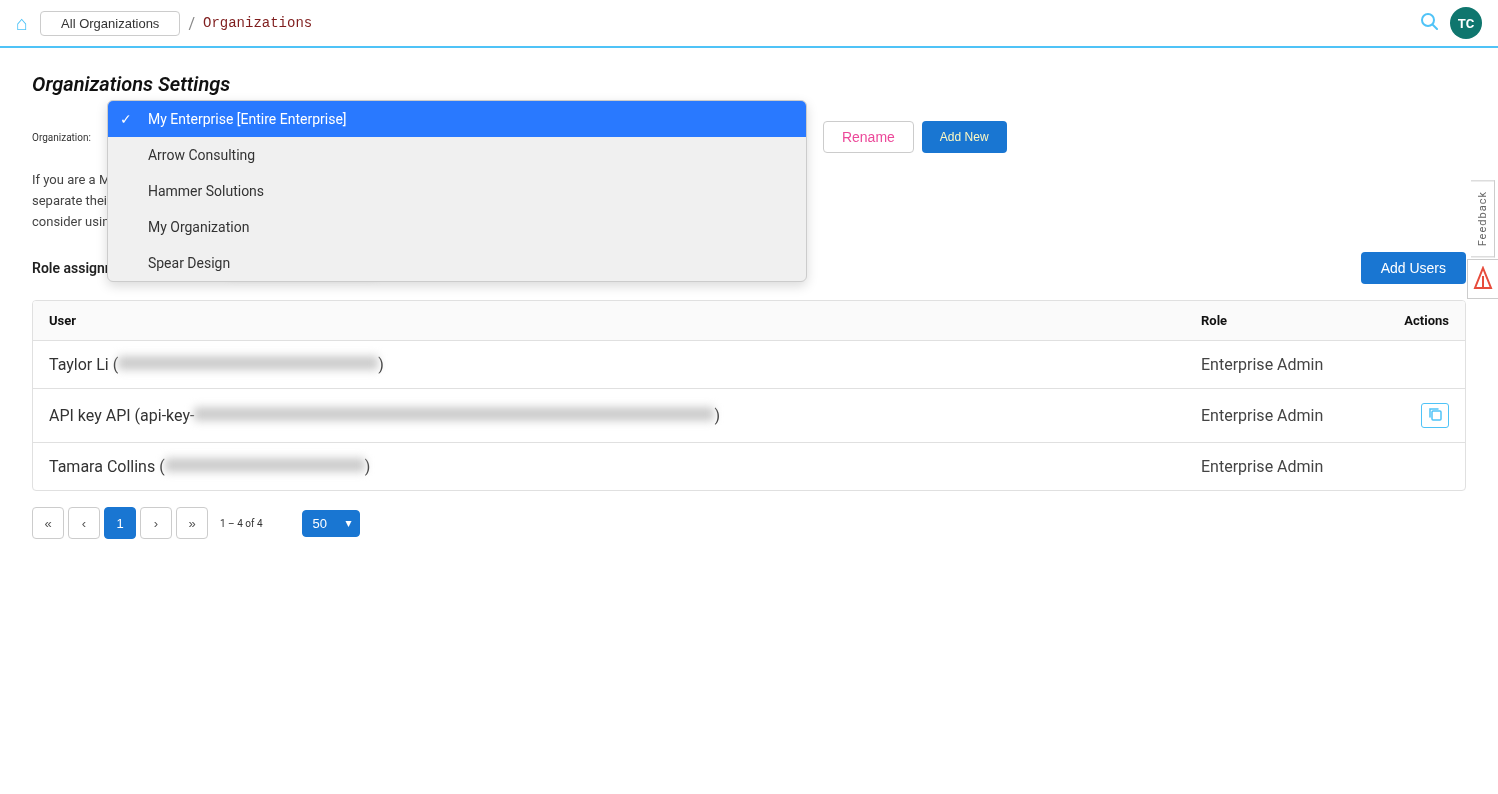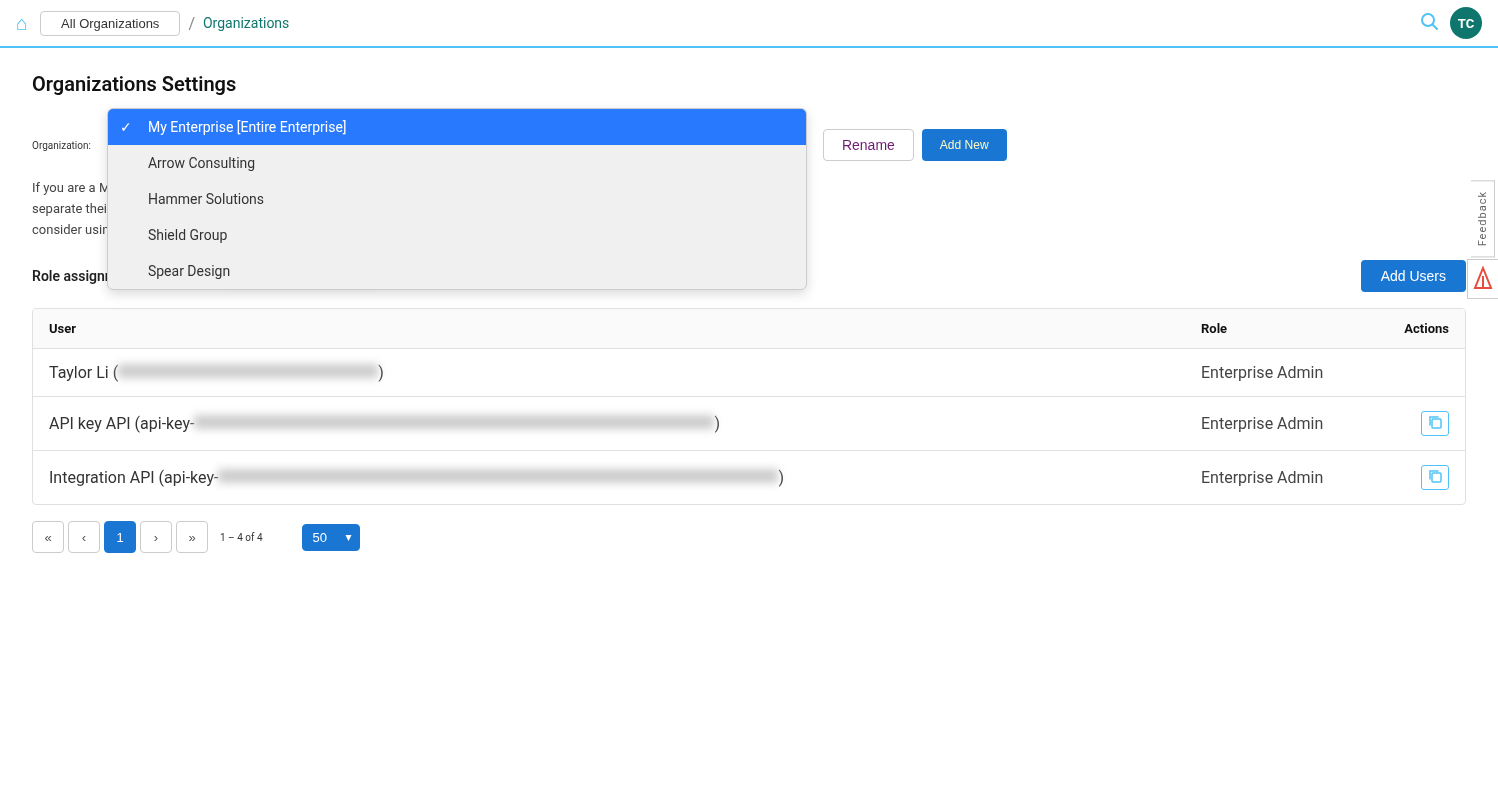--- a/index.html
+++ b/index.html
@@ -29,21 +29,22 @@
       font-size: 13px;
       color: #333;
     }
     .breadcrumb-sep {
       margin: 0 8px;
       color: #888;
       font-size: 16px;
     }
     .breadcrumb-current {
       font-size: 14px;
-      color: #0f766e;
+      color: #7f1d1d;
+      font-family: Liberation Mono, monospace;
     }
     .header-right {
       margin-left: auto;
       display: flex;
       align-items: center;
       gap: 12px;
     }
     .search-icon-btn {
       color: #4fc3f7;
       font-size: 18px;
@@ -66,22 +67,23 @@
     }
 
     
     .main {
       padding: 24px 32px;
       position: relative;
     }
     .page-title {
       font-size: 20px;
       font-weight: 600;
-      margin-bottom: 32px;
+      margin-bottom: 24px;
       color: #111;
+      font-style: italic;
     }
     .org-row {
       display: flex;
       align-items: center;
       margin-bottom: 16px;
       position: relative;
     }
     .org-label {
       font-size: 10px;
       color: #333;
@@ -147,21 +149,21 @@
       gap: 8px;
       margin-left: 16px;
     }
     .btn-rename {
       border: 1px solid #ccc;
       border-radius: 4px;
       padding: 7px 18px;
       background: #fff;
       cursor: pointer;
       font-size: 14px;
-      color: #701a75;
+      color: #ec4899;
     }
     .btn-add-new {
       border: none;
       border-radius: 4px;
       padding: 7px 18px;
       background: #1976d2;
       color: #fef9c3;
       cursor: pointer;
       font-size: 12px;
     }
@@ -382,21 +384,21 @@
           <span class="check-icon">✓</span>
           <span>My Enterprise [Entire Enterprise]</span>
         </div>
         <div class="dropdown-item">
           <span>Arrow Consulting</span>
         </div>
         <div class="dropdown-item">
           <span>Hammer Solutions</span>
         </div>
         <div class="dropdown-item">
-          <span>Shield Group</span>
+          <span>My Organization</span>
         </div>
         <div class="dropdown-item">
           <span>Spear Design</span>
         </div>
       </div>
 
       <div class="org-select-display">
         <span>My Enterprise [Entire Enterprise]</span>
         <span class="chevron">▾</span>
       </div>
@@ -450,35 +452,28 @@
           <td class="actions-col">
             <button class="copy-icon-btn">
               <svg width="14" height="14" viewBox="0 0 14 14" fill="none">
                 <rect x="4" y="4" width="9" height="9" rx="1" stroke="#4fc3f7" stroke-width="1.5"></rect>
                 <path d="M2 10V2h8" stroke="#4fc3f7" stroke-width="1.5" stroke-linecap="round"></path>
               </svg>
             </button>
           </td>
         </tr>
 
-
         <tr>
           <td>
-            <span>Integration API (api-key-</span><span class="blurred-text" style="width:560px; height:14px; display:inline-block;"></span><span>)</span>
+            <span>Tamara Collins (</span><span class="blurred-text" style="width:200px; height:14px; display:inline-block;"></span><span>)</span>
           </td>
           <td class="role-col">Enterprise Admin</td>
-          <td class="actions-col">
-            <button class="copy-icon-btn">
-              <svg width="14" height="14" viewBox="0 0 14 14" fill="none">
-                <rect x="4" y="4" width="9" height="9" rx="1" stroke="#4fc3f7" stroke-width="1.5"></rect>
-                <path d="M2 10V2h8" stroke="#4fc3f7" stroke-width="1.5" stroke-linecap="round"></path>
-              </svg>
-            </button>
-          </td>
+          <td class="actions-col"></td>
         </tr>
+
       </tbody>
     </table>
   </div>
 
   <div class="pagination">
     <button class="page-btn">«</button>
     <button class="page-btn">‹</button>
     <button class="page-btn active">1</button>
     <button class="page-btn">›</button>
     <button class="page-btn">»</button>

